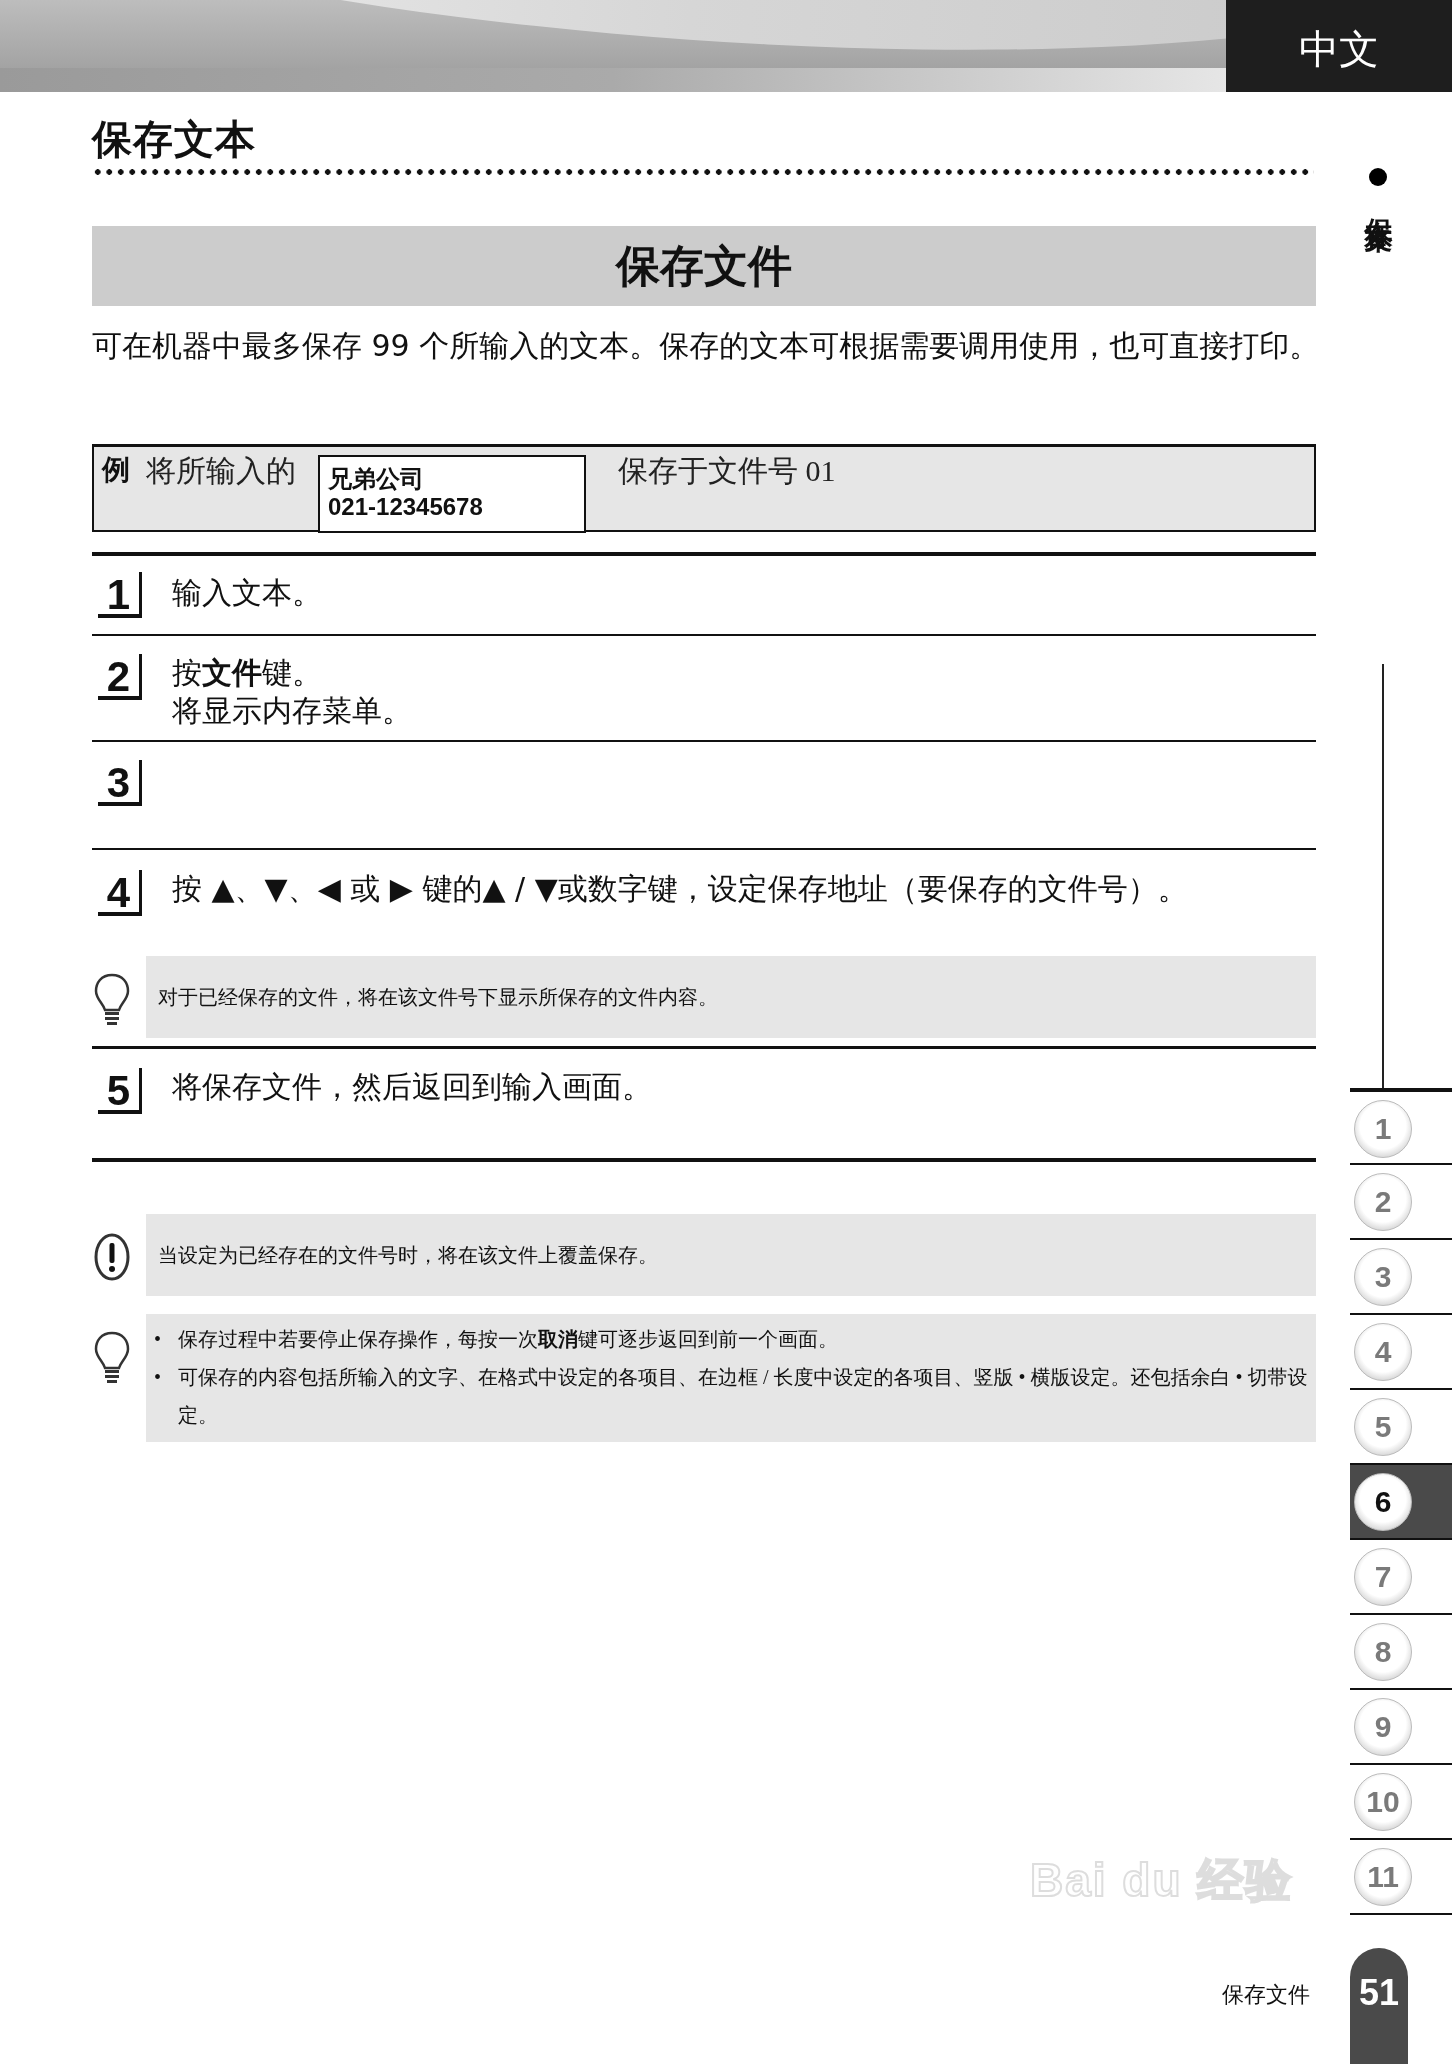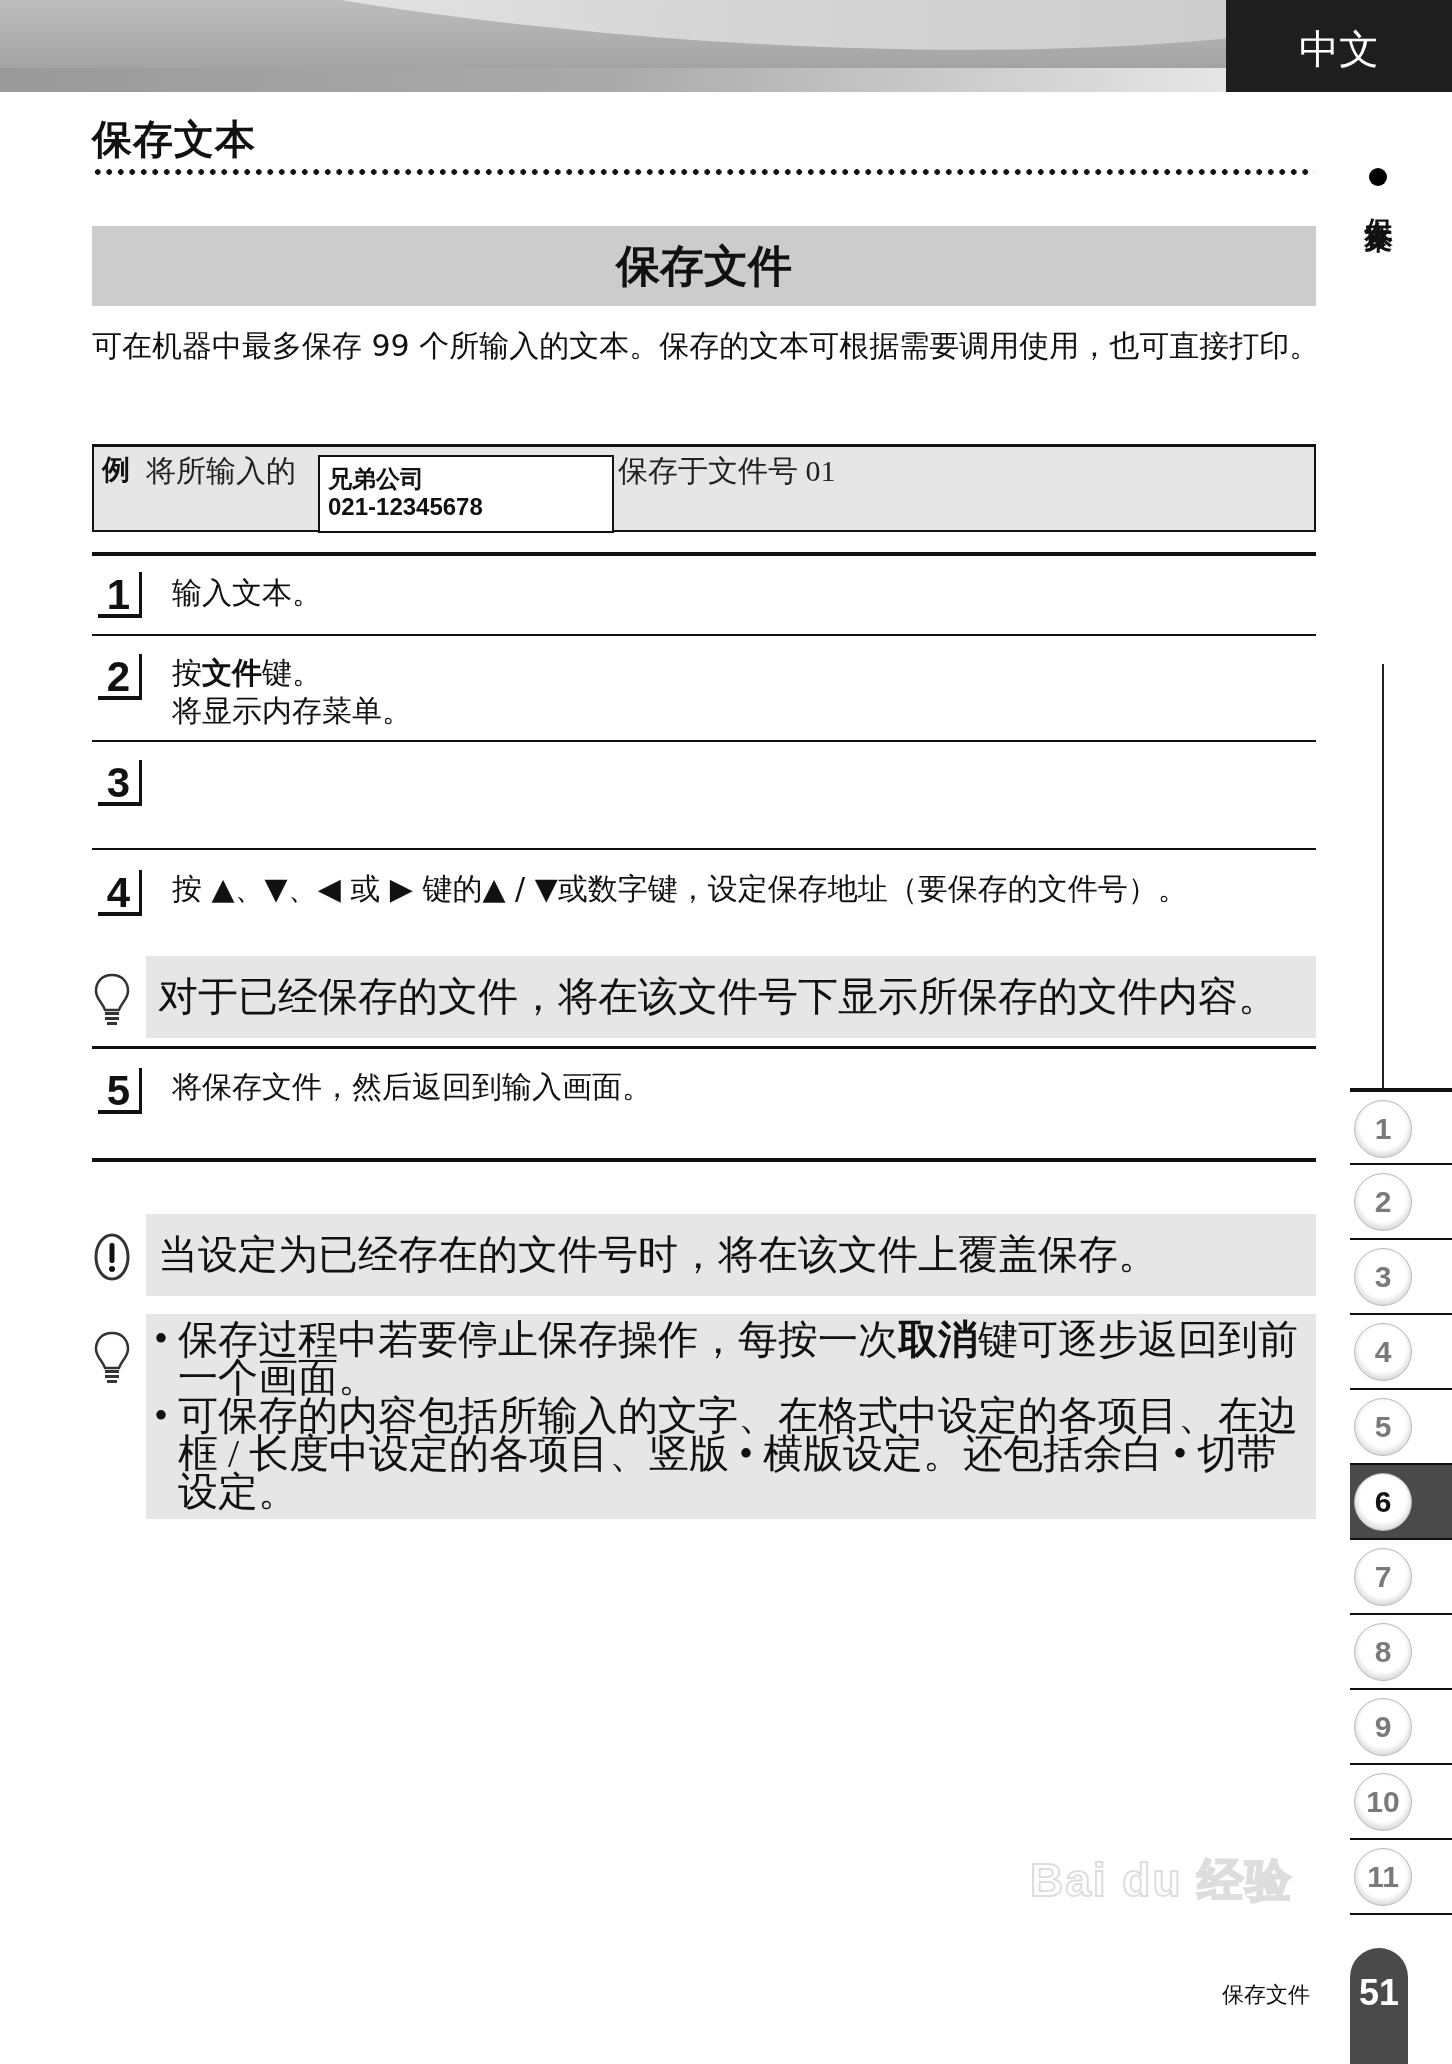--- a/index.html
+++ b/index.html
@@ -53,41 +53,41 @@
     position:absolute; left:92px; top:326px; width:1230px; font-size:30px; line-height:40px;
   }
   .example {
     position:absolute; left:92px; top:444px; width:1224px; height:88px;
     background:#e6e6e6; border:2px solid #111; border-top-width:3px; box-sizing:border-box;
     font-family:"Liberation Serif","DejaVu Serif",serif; font-size:30px;
   }
   .example .ex-label { position:absolute; left:8px; top:4px; font-weight:bold; font-family:"DejaVu Sans",sans-serif; font-size:28px; }
   .example .ex-pre { position:absolute; left:52px; top:4px; color:#222; }
   .example .ex-box {
-    position:absolute; left:224px; top:8px; width:296px; height:78px; background:#fff;
+    position:absolute; left:224px; top:8px; width:268px; height:78px; background:#fff;
     border:2px solid #111; box-sizing:border-box; padding:8px 8px 0 8px;
     font-family:"Liberation Sans","DejaVu Sans",sans-serif; font-weight:bold; font-size:24px; line-height:28px;
   }
   .example .ex-post { position:absolute; left:524px; top:4px; color:#222; }
 
   .rule { position:absolute; left:92px; width:1224px; background:#111; }
   .step {
     position:absolute; left:92px; width:1224px;
   }
   .step .num {
     position:absolute; left:6px; top:0; width:44px; height:46px;
     font-family:"Liberation Sans",sans-serif; font-weight:bold; font-size:42px; line-height:46px; text-align:center;
     border-right:3px solid #111; border-bottom:4px solid #111; box-sizing:border-box;
   }
   .step .body { position:absolute; left:80px; top:0; font-size:30px; line-height:38px; white-space:nowrap; }
   .step .body b { font-weight:bold; }
 
   .note {
     position:absolute; left:146px; width:1170px; background:#e6e6e6;
-    font-family:"Liberation Serif","DejaVu Serif",serif; font-size:40px; line-height:38px;
+    font-family:"Liberation Serif","DejaVu Serif",serif; font-size:20px; line-height:38px;
   }
   .note-icon { position:absolute; left:92px; width:40px; height:54px; }
   .note ul { margin:0; padding:0; list-style:none; }
   .note li { position:relative; padding-left:32px; }
   .note li::before { content:"•"; position:absolute; left:8px; }
 
   .tabs { position:absolute; left:1350px; top:1088px; width:102px; }
   .tab { position:relative; height:75px; border-top:2px solid #111; box-sizing:border-box; }
   .tab:first-child { border-top-width:4px; }
   .tab.active { background:#4a4a4a; }

